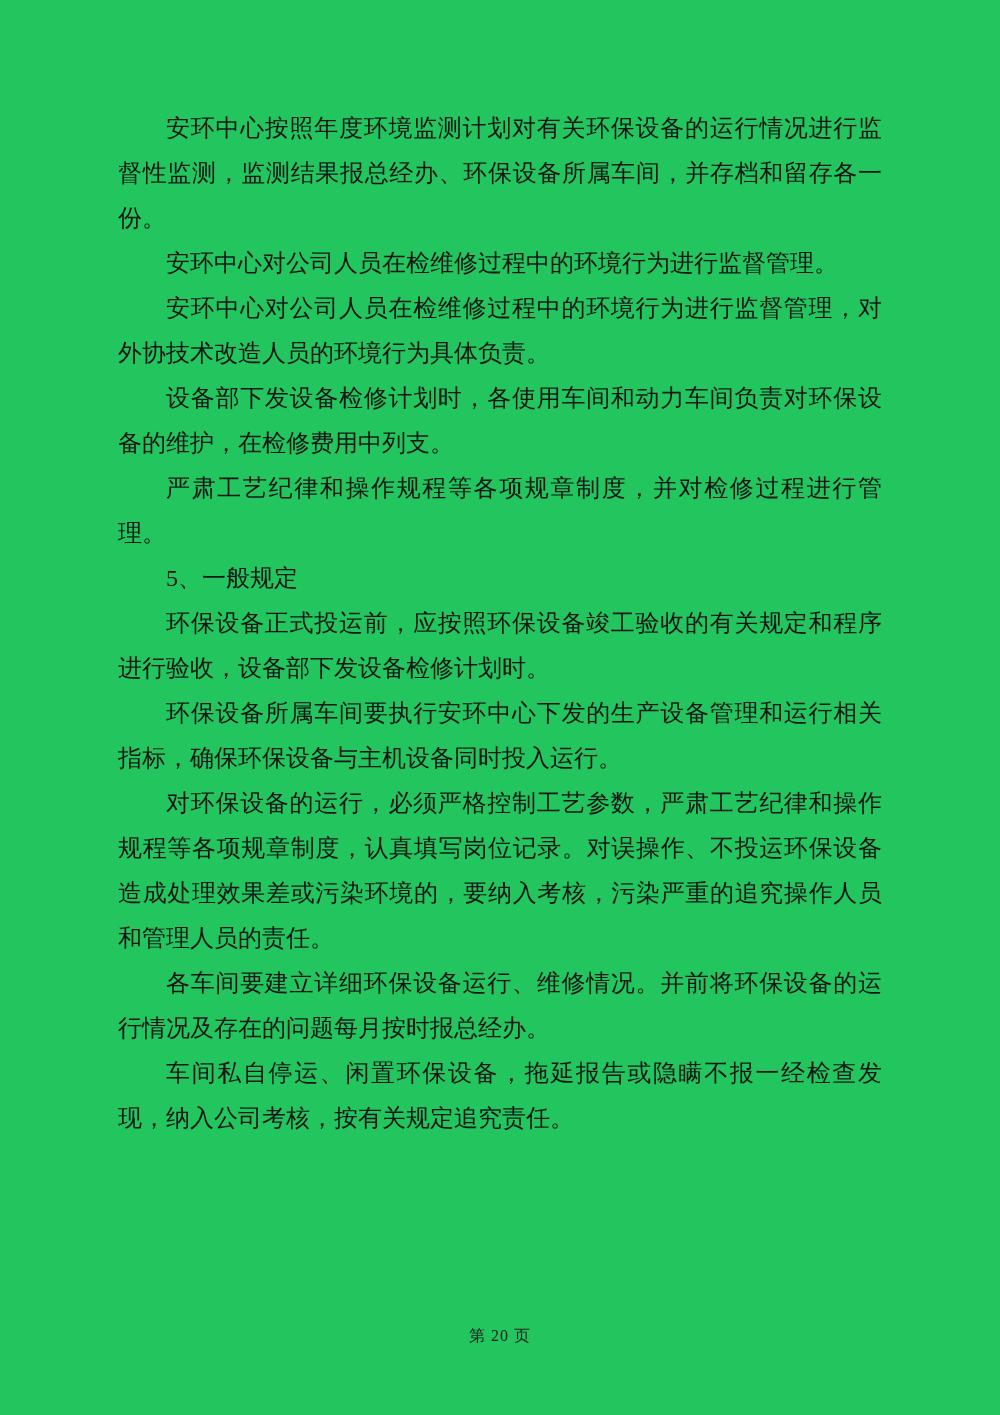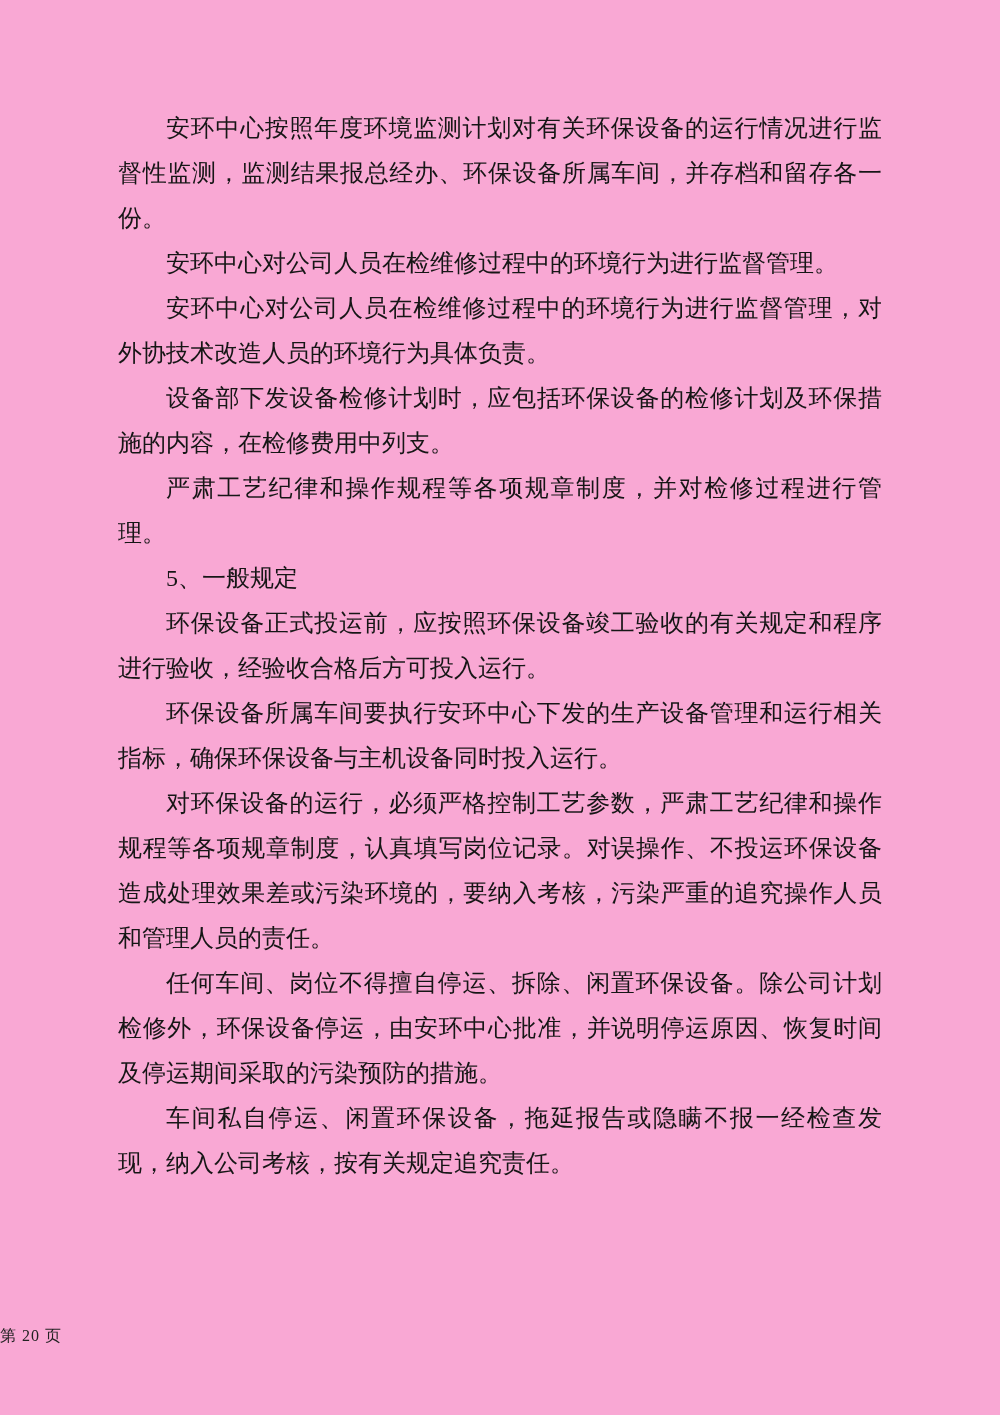--- a/index.html
+++ b/index.html
@@ -4,21 +4,21 @@
 <style>
   html, body {
     margin: 0;
     padding: 0;
     background: #ffffff;
   }
   .page {
     position: relative;
     width: 1000px;
     height: 1415px;
-    background: #f9a8d4;
+    background: #22c55e;
     font-family: "Liberation Serif", "DejaVu Serif", serif;
     color: #161616;
     overflow: hidden;
   }
   .content {
     position: absolute;
     top: 106px;
     left: 118px;
     width: 764px;
   }
@@ -30,40 +30,41 @@
     text-align: justify;
     text-justify: inter-ideograph;
     text-indent: 2em;
     word-break: break-all;
   }
   .footer {
     position: absolute;
     top: 1326px;
     left: 0;
     width: 100%;
+    text-align: center;
   }
   .footer span {
     font-size: 16px;
     color: #222222;
     letter-spacing: 1px;
   }
 </style>
 </head>
 <body>
 
 <div class="page">
   <div class="content">
     <p>安环中心按照年度环境监测计划对有关环保设备的运行情况进行监督性监测，监测结果报总经办、环保设备所属车间，并存档和留存各一份。</p>
     <p>安环中心对公司人员在检维修过程中的环境行为进行监督管理。</p>
     <p>安环中心对公司人员在检维修过程中的环境行为进行监督管理，对外协技术改造人员的环境行为具体负责。</p>
-    <p>设备部下发设备检修计划时，应包括环保设备的检修计划及环保措施的内容，在检修费用中列支。</p>
+    <p>设备部下发设备检修计划时，各使用车间和动力车间负责对环保设备的维护，在检修费用中列支。</p>
     <p>严肃工艺纪律和操作规程等各项规章制度，并对检修过程进行管理。</p>
     <p>5、一般规定</p>
-    <p>环保设备正式投运前，应按照环保设备竣工验收的有关规定和程序进行验收，经验收合格后方可投入运行。</p>
+    <p>环保设备正式投运前，应按照环保设备竣工验收的有关规定和程序进行验收，设备部下发设备检修计划时。</p>
     <p>环保设备所属车间要执行安环中心下发的生产设备管理和运行相关指标，确保环保设备与主机设备同时投入运行。</p>
     <p>对环保设备的运行，必须严格控制工艺参数，严肃工艺纪律和操作规程等各项规章制度，认真填写岗位记录。对误操作、不投运环保设备造成处理效果差或污染环境的，要纳入考核，污染严重的追究操作人员和管理人员的责任。</p>
-    <p>任何车间、岗位不得擅自停运、拆除、闲置环保设备。除公司计划检修外，环保设备停运，由安环中心批准，并说明停运原因、恢复时间及停运期间采取的污染预防的措施。</p>
+    <p>各车间要建立详细环保设备运行、维修情况。并前将环保设备的运行情况及存在的问题每月按时报总经办。</p>
     <p>车间私自停运、闲置环保设备，拖延报告或隐瞒不报一经检查发现，纳入公司考核，按有关规定追究责任。</p>
   </div>
   <div class="footer">
     <span>第 20 页</span>
   </div>
 </div>
 
 </body></html>

